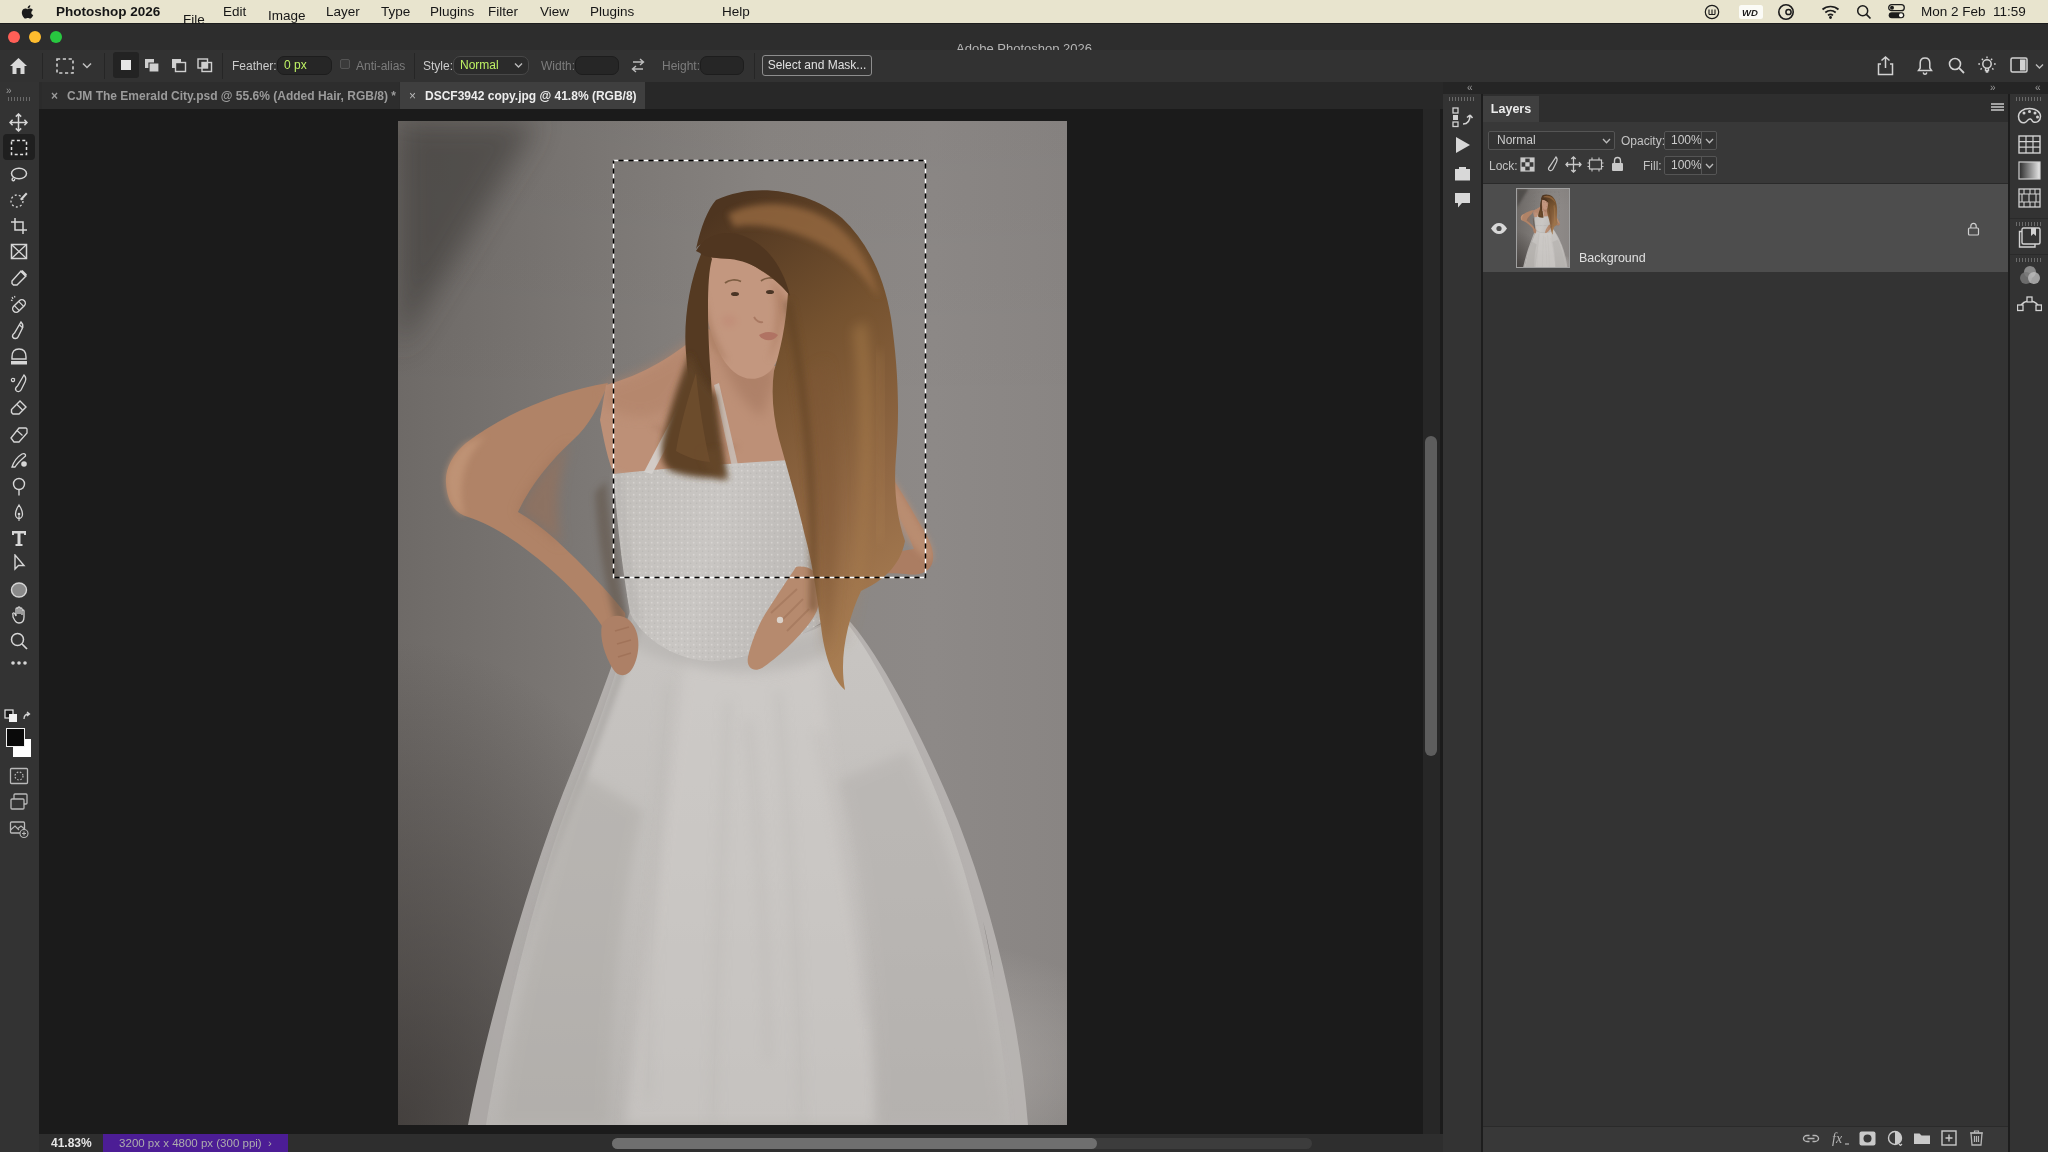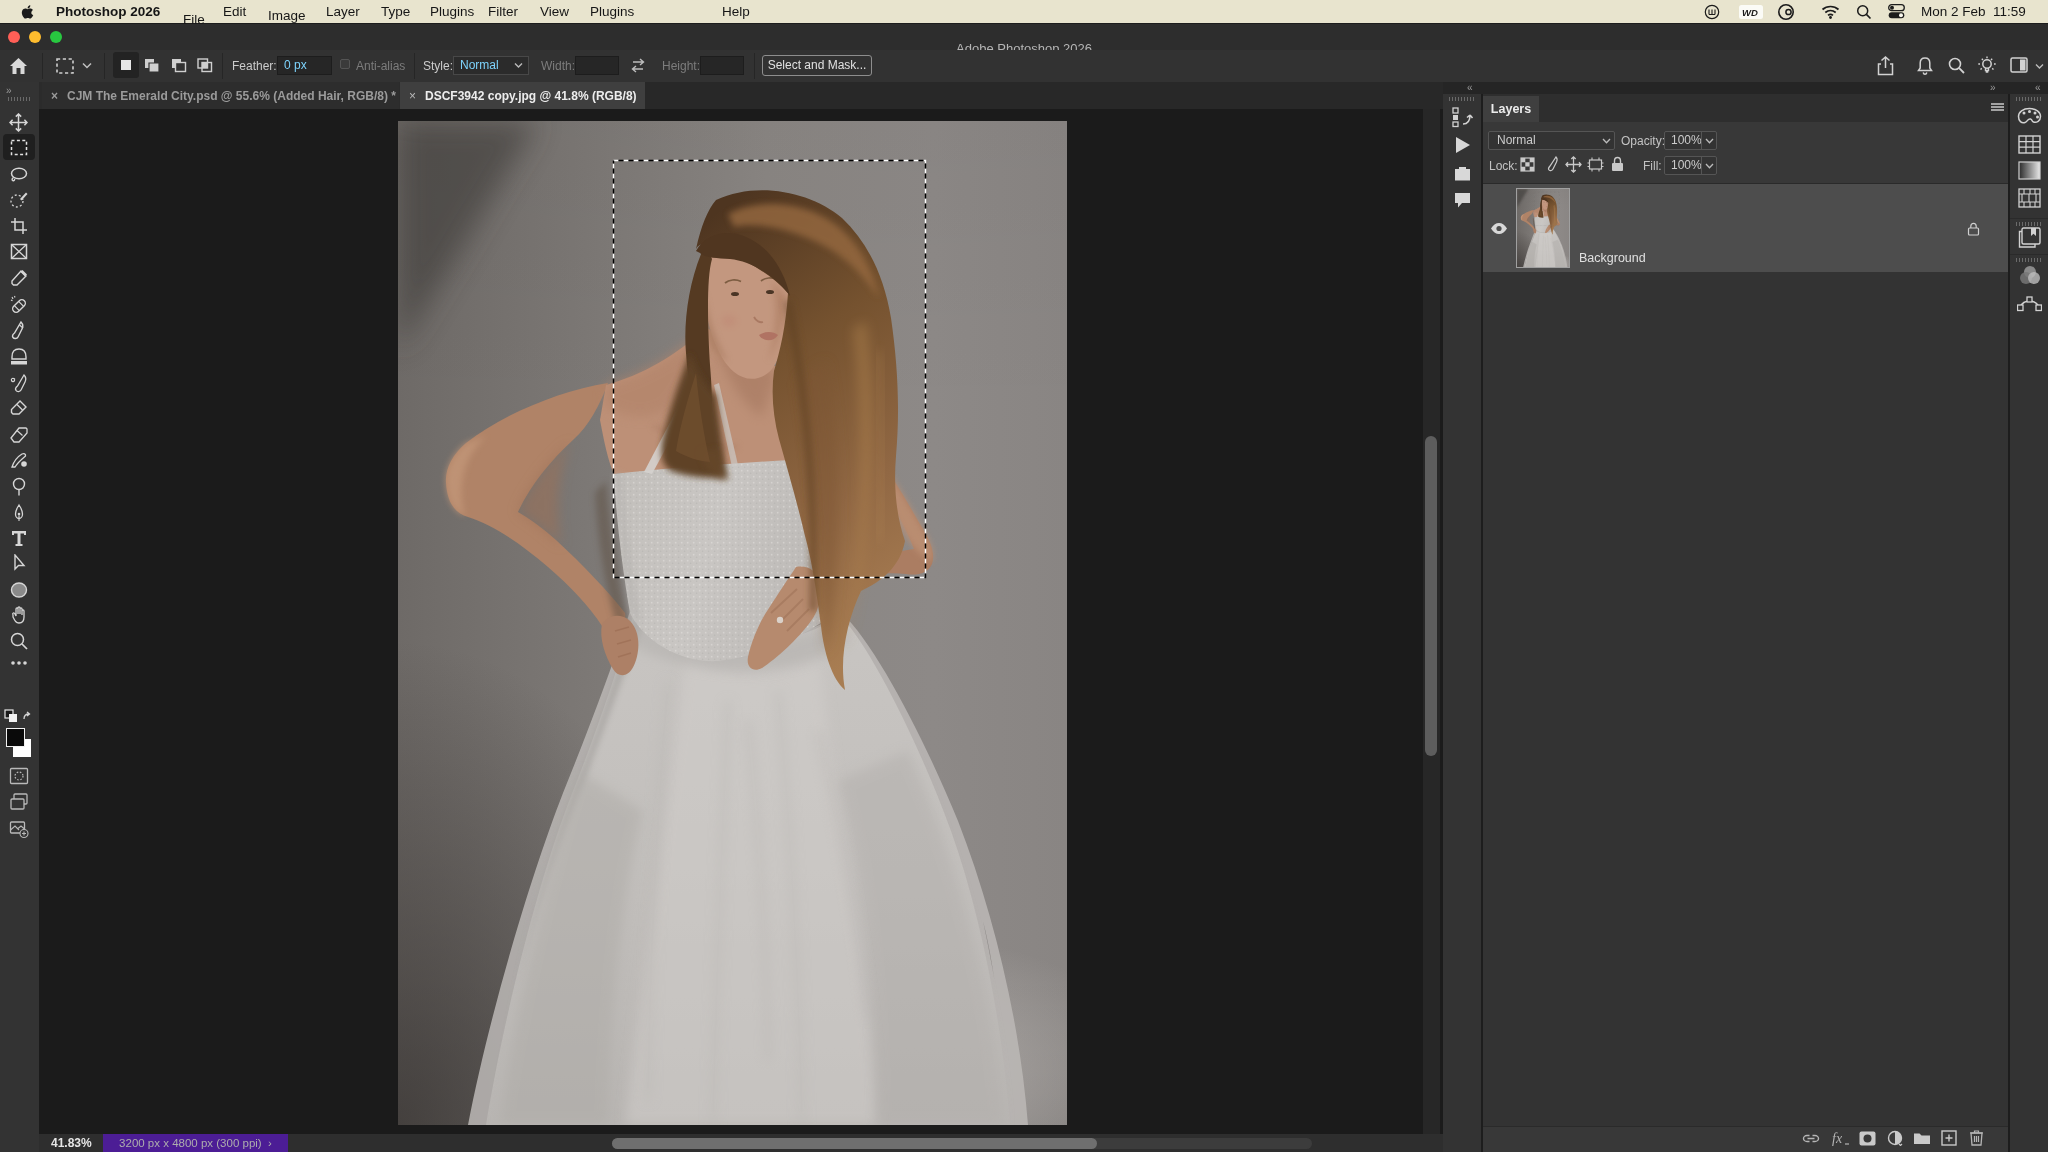--- a/index.html
+++ b/index.html
@@ -15,22 +15,22 @@
 
 #titlebar { left:0; top:24px; width:2048px; height:26px; background:#2d2d2d; }
 .tl { position:absolute; top:7px; width:12px; height:12px; border-radius:50%; }
 #titlebar .t { position:absolute; left:0; right:0; top:5px; text-align:center;
   color:#b5b5b5; font-size:13px;margin-top:12px; }
 
 
 #optbar { left:0; top:50px; width:2048px; height:32px; background:#323232;
   color:#c8c8c8; font-size:12px; }
 #optbar .sep { position:absolute; top:3px; height:26px; width:1px; background:#262626; }
-.inp { position:absolute; background:#262626; border:1px solid #1d1d1d; border-radius:0;
-  height:19px; top:6px; color:#7dd3fc; font-size:12px; padding-left:6px; line-height:17px; }
+.inp { position:absolute; background:#262626; border:1px solid #1d1d1d; border-radius:7px;
+  height:19px; top:6px; color:#bef264; font-size:12px; padding-left:6px; line-height:17px; }
 .lbl { position:absolute; top:9px; }
 
 
 #tabbar { left:39px; top:82px; width:1404px; height:27px; background:#2b2b2b; }
 .tab { position:absolute; top:0; height:27px; font-size:12px; display:flex;
   align-items:center; }
 .tab .x { margin:0 9px; font-size:12px; }
 
 
 #toolbar { left:0; top:82px; width:39px; height:1070px; background:#333333; }

